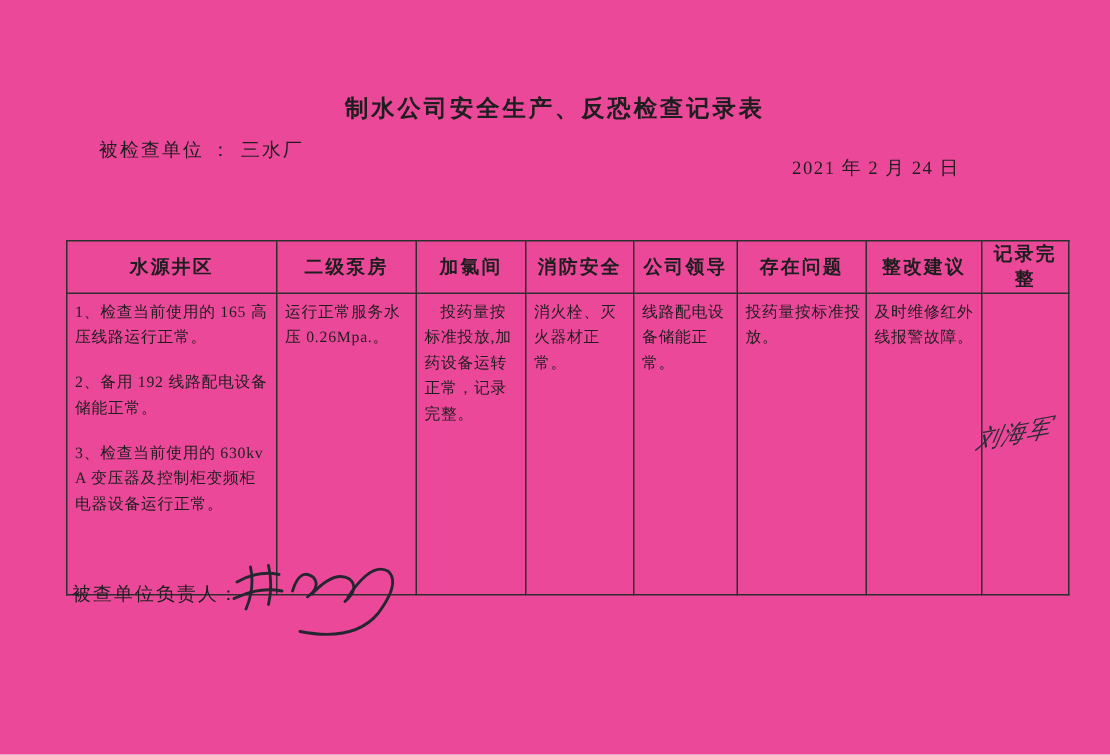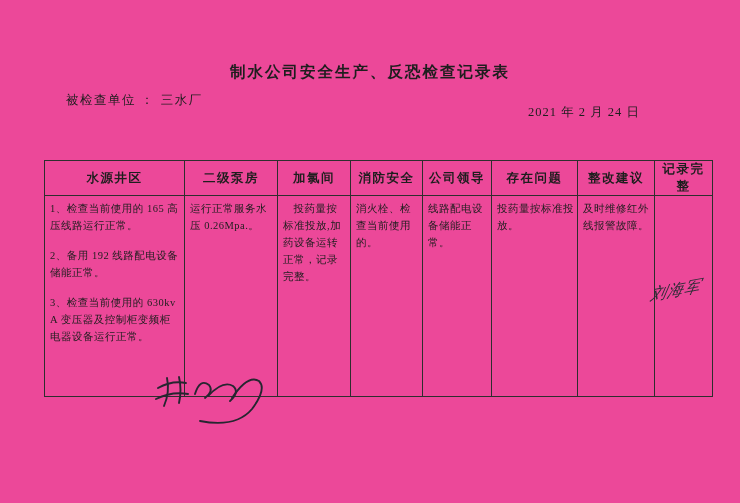--- a/index.html
+++ b/index.html
@@ -82,31 +82,34 @@
     </thead>
     <tbody>
       <tr>
         <td>
           <p>1、检查当前使用的 165 高压线路运行正常。</p>
           <p>2、备用 192 线路配电设备储能正常。</p>
           <p>3、检查当前使用的 630kvA 变压器及控制柜变频柜电器设备运行正常。</p>
         </td>
         <td>运行正常服务水压 0.26Mpa.。</td>
         <td class="indent-cell">投药量按标准投放,加药设备运转正常，记录完整。</td>
-        <td>消火栓、检查当前使用的。</td>
+        <td>消火栓、灭火器材正常。</td>
         <td>线路配电设备储能正常。</td>
         <td>投药量按标准投放。</td>
         <td>及时维修红外线报警故障。</td>
         <td class="leader-cell">
           <span class="leader-sign">刘海军</span>
         </td>
       </tr>
     </tbody>
   </table>
 
+  <div class="footer-left">
+    <span>被查单位负责人：</span>
+  </div>
 
   <svg class="scrawl" width="120" height="64" viewBox="0 0 120 64">
     <g fill="none" stroke="#262630" stroke-width="1.9" stroke-linecap="round" stroke-linejoin="round">
       <path d="M10 20 Q24 12 38 15"></path>
       <path d="M8 31 Q24 23 40 26"></path>
       <path d="M19 10 Q22 24 16 38"></path>
       <path d="M31 9 Q34 22 31 35"></path>
       <path d="M47 26 Q52 10 61 17 Q66 23 57 30"></path>
       <path d="M60 28 Q75 12 85 18 Q92 24 82 33"></path>
       <path d="M84 30 Q100 6 111 13 Q119 21 104 41 Q88 60 52 53"></path>

